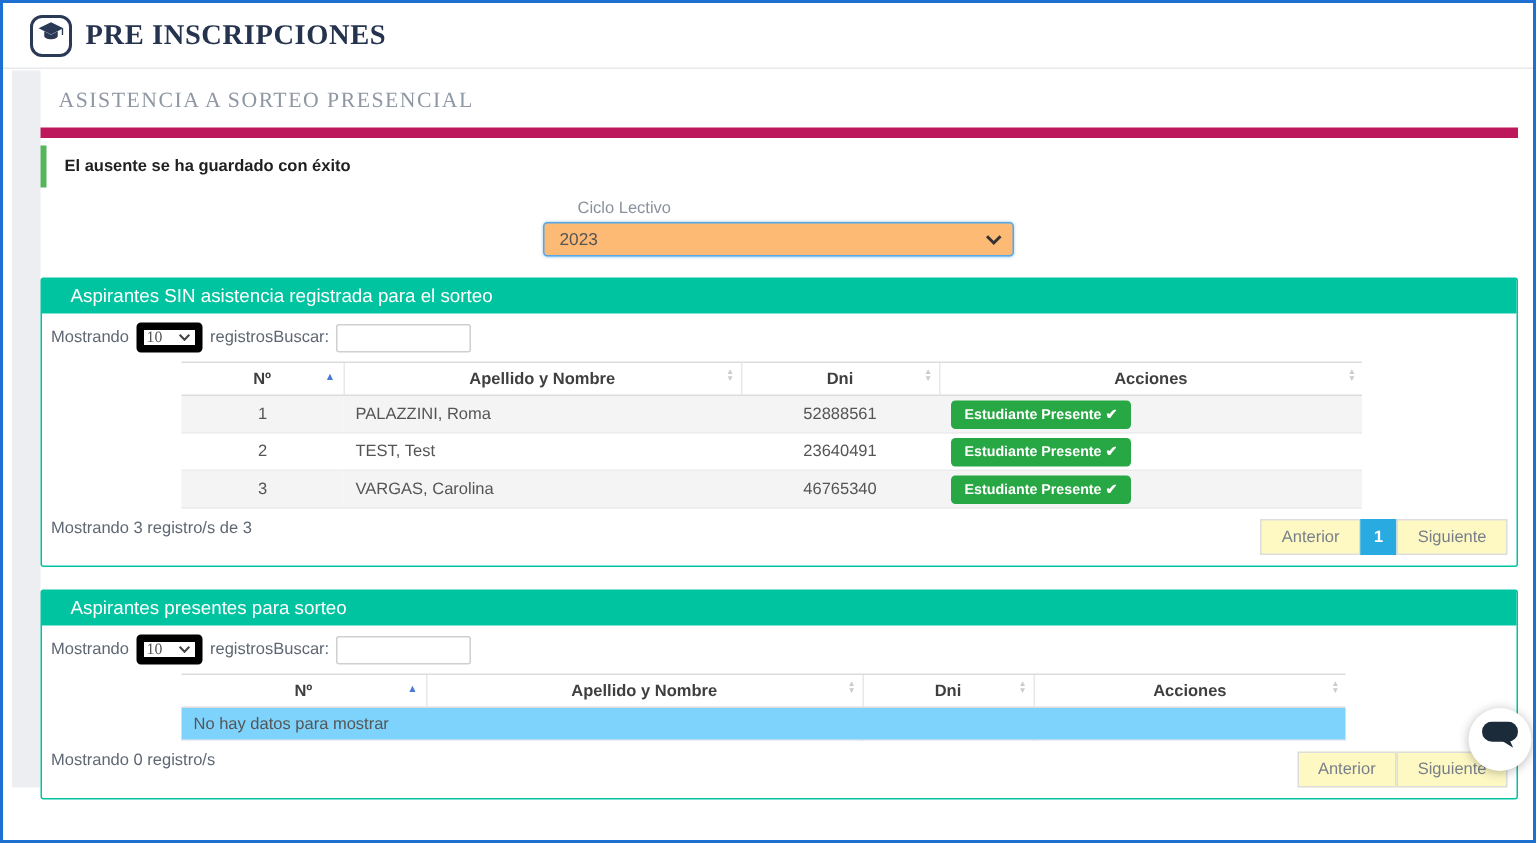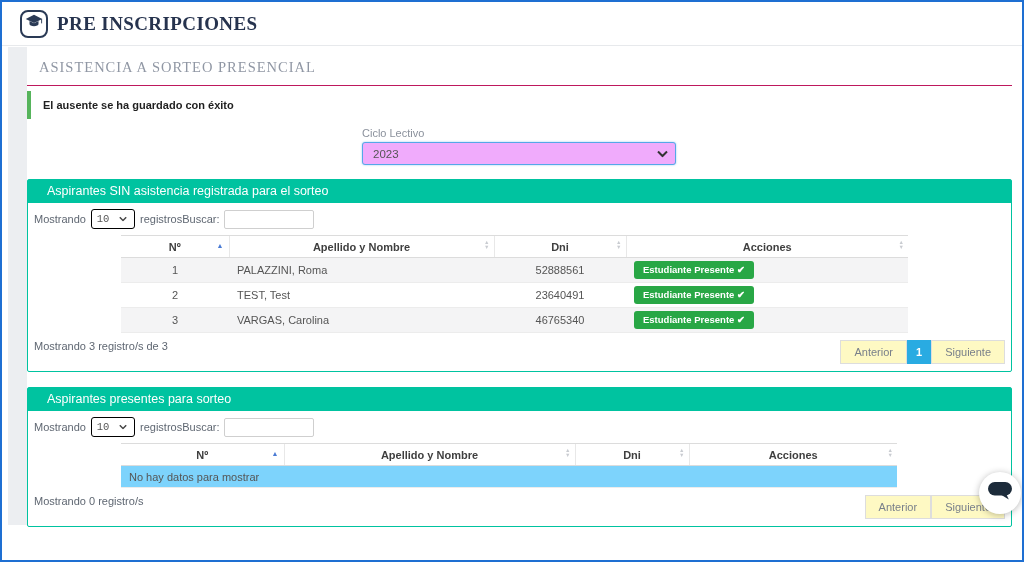--- a/index.html
+++ b/index.html
@@ -36,39 +36,39 @@
     position: absolute; left: 6px; top: 45px;
     width: 19px; height: 478px;
     background: #eceef1;
   }
   
   .main { position: absolute; left: 25px; right: 10px; top: 45px; }
   .section-title {
     font-family: "Liberation Serif", serif;
     font-size: 14.5px; color: #9097a4; letter-spacing: 1px;
     padding: 12px 10px 9px 12px;
-    border-bottom: 1px solid #be185d;
+    border-bottom: 7px solid #be185d;
   }
   .alert-success {
     margin-top: 5px;
     border-left: 4px solid #56b45c;
     padding: 8px 12px;
     font-size: 11px; font-weight: bold; color: #1f1f1f;
   }
   .ciclo-block { margin: 8px 0 0 335px; width: 314px; }
-  .ciclo-label { display: block; font-size: 11px; color: #8b919c; margin-bottom: 3px; }
+  .ciclo-label { display: block; font-size: 11px; color: #8b919c; margin-bottom: 3px; margin-left: 23px; }
   .select-wrap { position: relative; }
   .ciclo-select {
     width: 100%; height: 23px;
     font-family: "Liberation Sans", sans-serif;
     font-size: 11.5px; color: #555;
     border: 1px solid #55a7e8; border-radius: 3px;
     box-shadow: 0 0 2px rgba(85,167,232,.65);
     padding-left: 10px;
-    appearance: none; -webkit-appearance: none; background: #f0abfc;
+    appearance: none; -webkit-appearance: none; background: #fdba74;
   }
   .chev {
     position: absolute; right: 8px; top: 50%;
     transform: translateY(-50%);
     pointer-events: none; line-height: 0;
   }
   
   .panel { margin-top: 14px; border: 1px solid #00c3a0; border-radius: 2px; background: #fff; }
   .panel + .panel { margin-top: 15px; }
   .panel-header {
@@ -76,23 +76,23 @@
     font-size: 12.5px; padding: 4px 19px 5px;
   }
   .controls {
     display: flex; align-items: center;
     padding: 6px 6px 3px 6px;
   }
   .ctrl-left, .ctrl-right { display: flex; align-items: center; gap: 5px; font-size: 11px; color: #5f6772; }
   .pagesize-wrap { position: relative; display: inline-block; }
   .pagesize-select {
     width: 44px; height: 20px;
-    font-family: Liberation Mono, monospace;
+    font-family: Liberation Serif, serif;
     font-size: 10.5px; color: #555; text-align: center;
-    border: 1px solid #000000; border-radius: 3px;
+    border: 5px solid #000000; border-radius: 3px;
     appearance: none; -webkit-appearance: none; background: #fff;
     padding-right: 20px;
   }
   .search-input {
     width: 90px; height: 19px;
     border: 1px solid #cfcfcf; border-radius: 2px;
     font-size: 11px; padding: 0 4px;
   }
   
   .tbl { border-collapse: collapse; table-layout: fixed; font-size: 11px; margin-top: 3px; }

